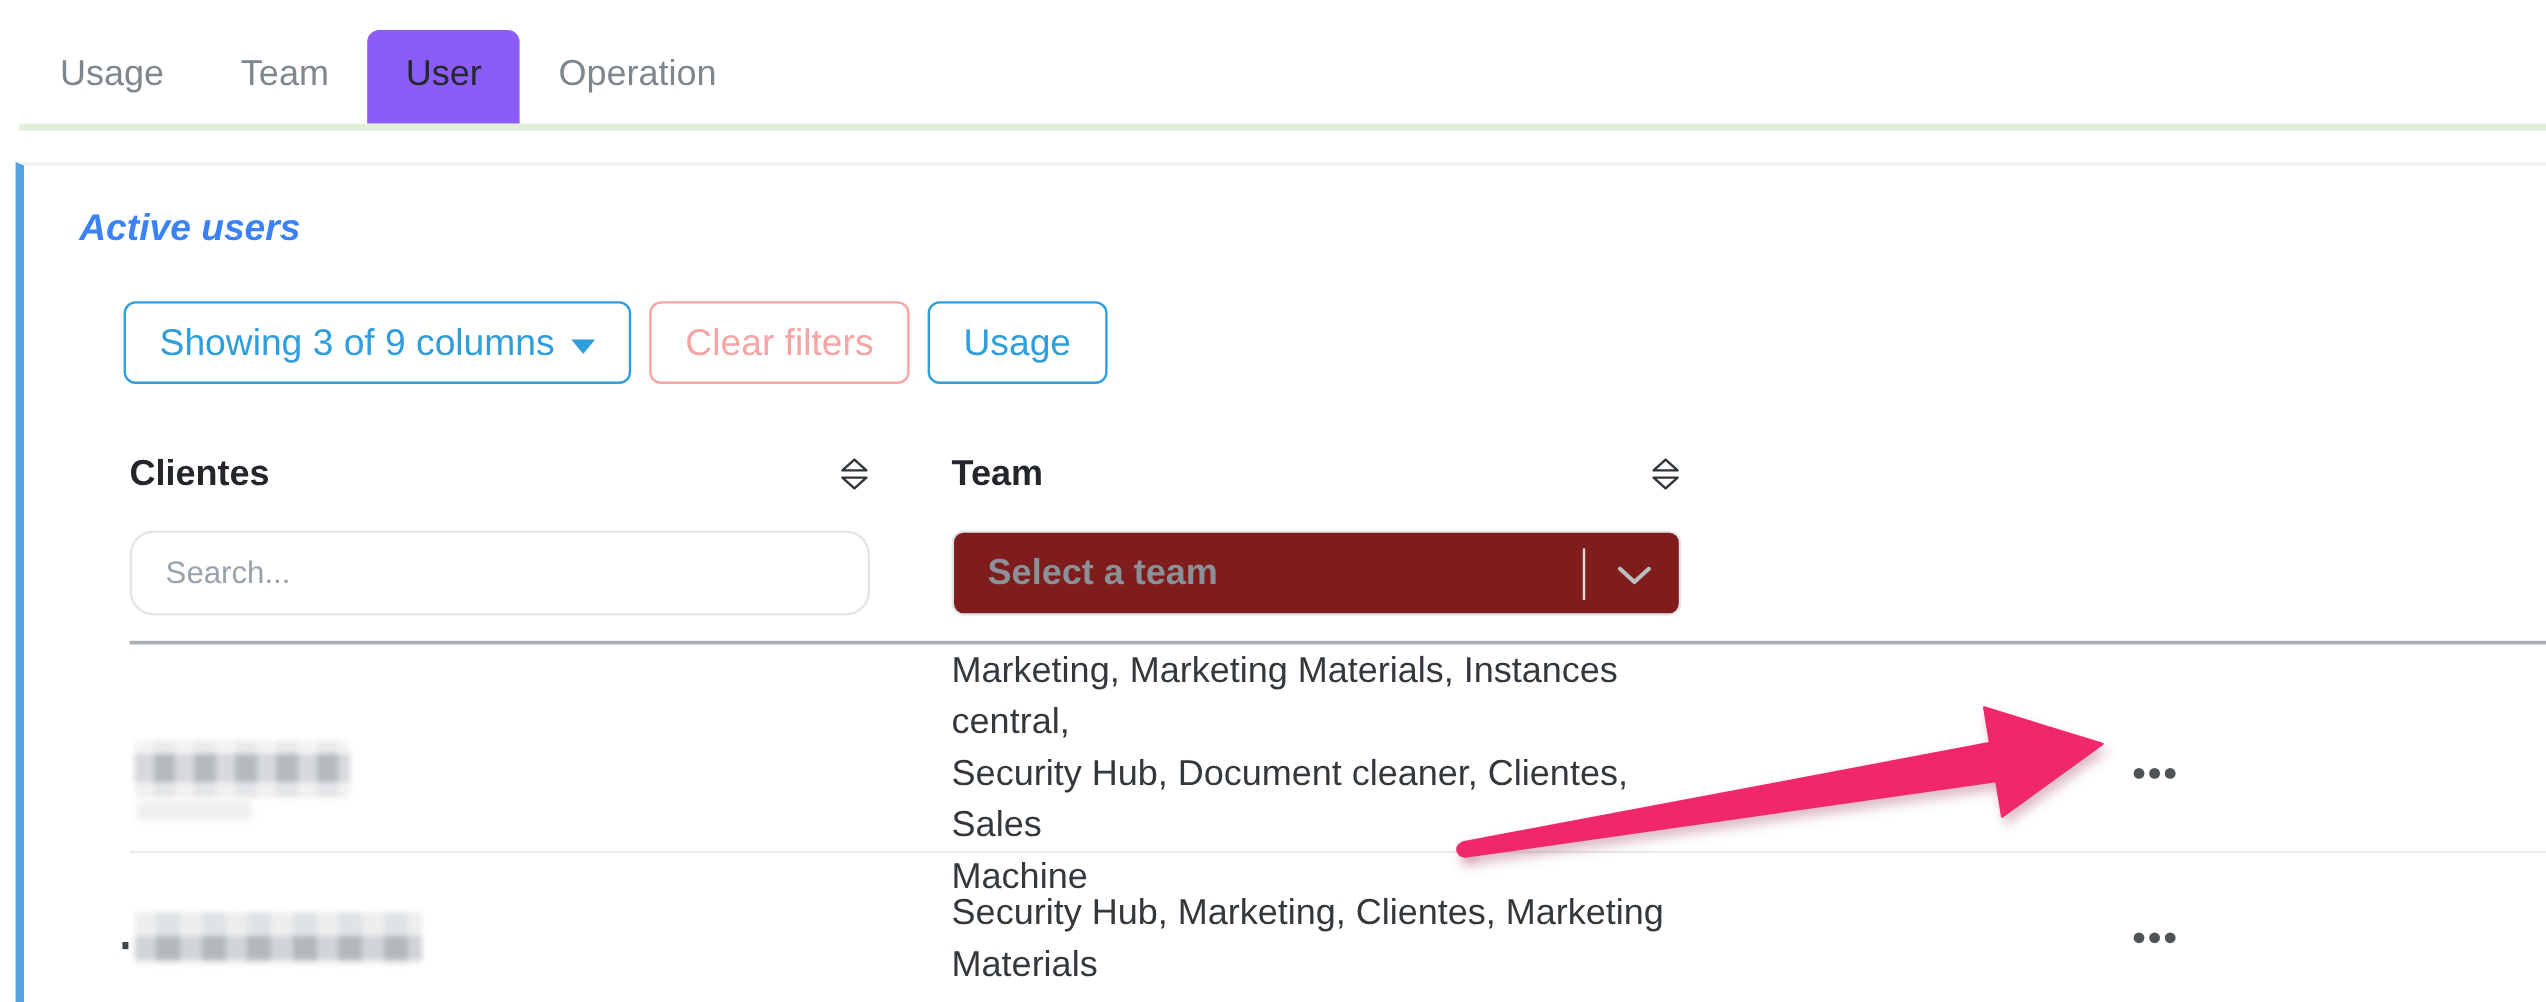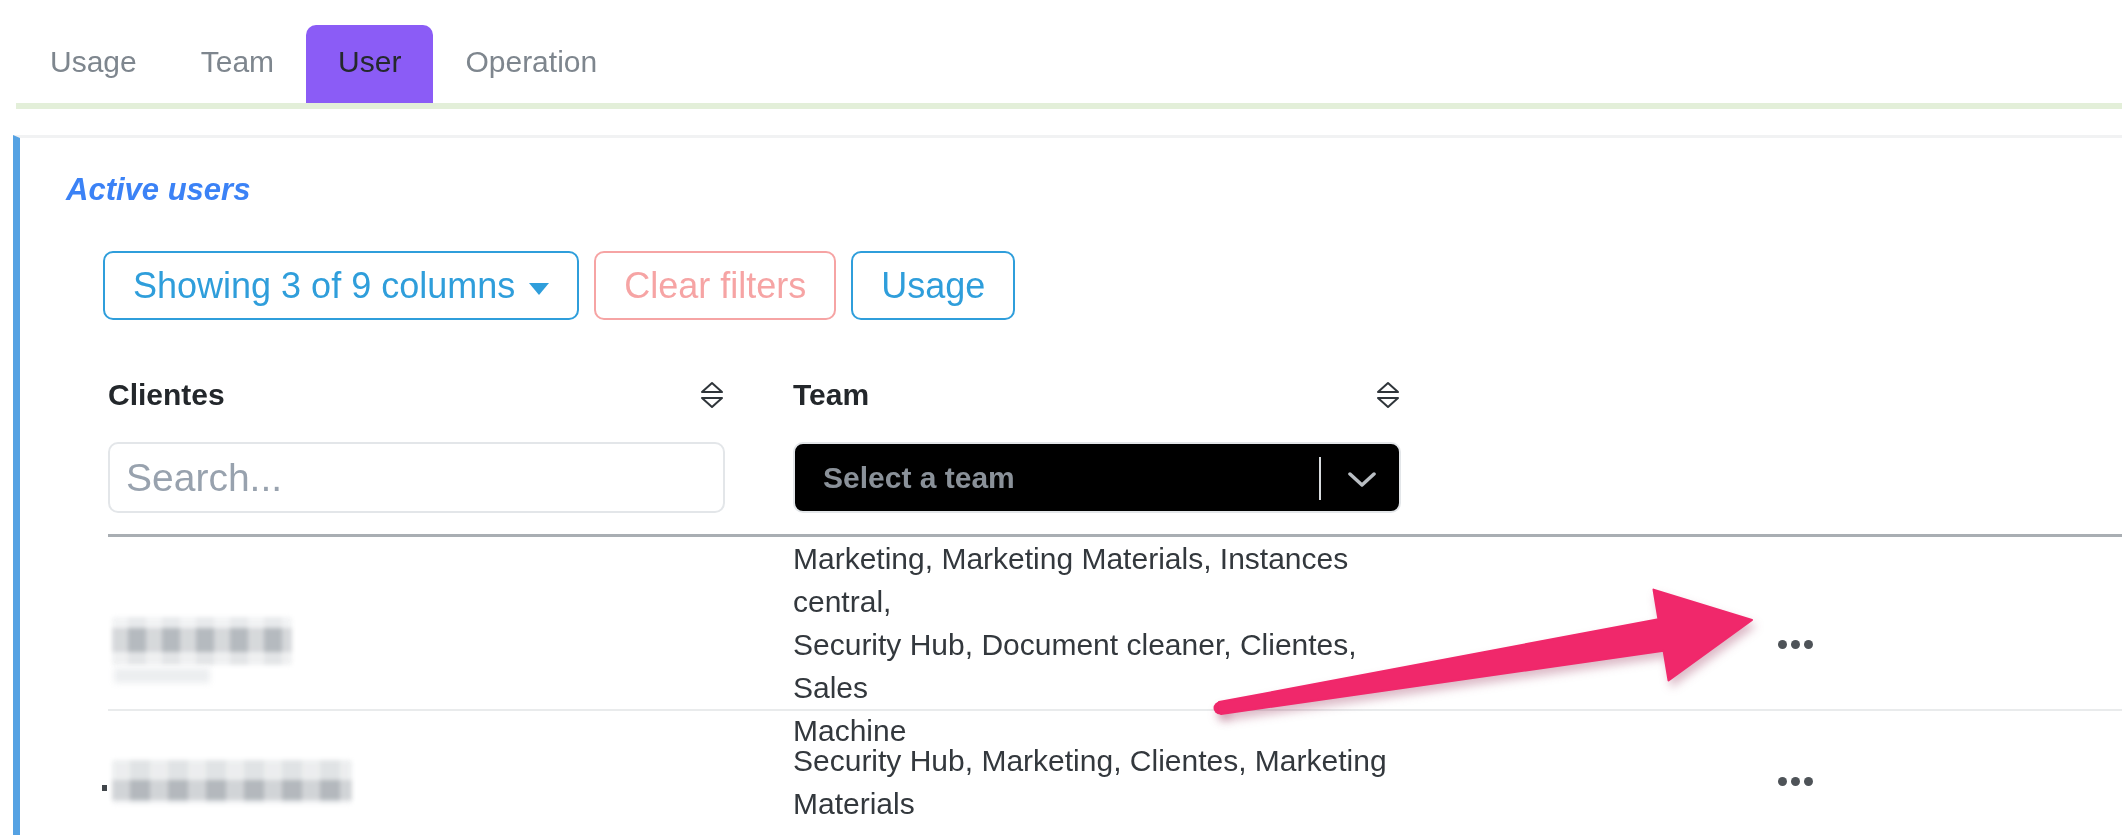--- a/index.html
+++ b/index.html
@@ -46,21 +46,21 @@
   }
 
   
   .toolbar { margin: 43px 0 0 83px; display: flex; align-items: center; gap: 15px; }
   .btn {
     height: 69px;
     padding: 0 28px;
     border-radius: 10px;
     background: #fff;
     font-family: "Liberation Sans", sans-serif;
-    font-size: 36px;
+    font-size: 31px;
     display: inline-flex;
     align-items: center;
     cursor: pointer;
   }
   .btn-blue { border: 2px solid #2f9edb; color: #2f9edb; }
   .btn-pink { border: 2px solid #f6a4a4; color: #f6a4a4; }
   .caret-down {
     display: inline-block;
     margin-left: 14px;
     margin-top: 6px;
@@ -86,42 +86,42 @@
     font-weight: 700;
     color: #23272b;
   }
   .sort-icon { cursor: pointer; flex: 0 0 auto; }
 
   .tfilters { margin-top: 30px; }
   .search-input {
     width: 100%;
     height: 71px;
     border: 2px solid #e3e6e9;
-    border-radius: 10px;
-    padding: 0 16px;
+    border-radius: 20px;
+    padding: 0 28px;
     font-family: "Liberation Sans", sans-serif;
-    font-size: 39px;
+    font-size: 26px;
     color: #33383d;
     outline: none;
   }
   .search-input::placeholder { color: #98a2ae; }
   .team-select {
     position: relative;
     width: 100%;
     height: 71px;
     border: 2px solid #e3e6e9;
     border-radius: 10px;
     display: flex;
     align-items: center;
     padding: 0 110px 0 28px;
     font-size: 30px;
     font-weight: 700;
     color: #8a9199;
     cursor: pointer;
-    background: #000000;
+    background: #7f1d1d;
   }
   .select-divider {
     position: absolute;
     right: 78px; top: 13px;
     width: 2px; height: 43px;
     background: #d7dadd;
   }
   .select-chevron { position: absolute; right: 22px; top: 28px; }
 
   .separator { margin-top: 21px; margin-left: 88px; height: 3px; background: #a9aeb3; }

